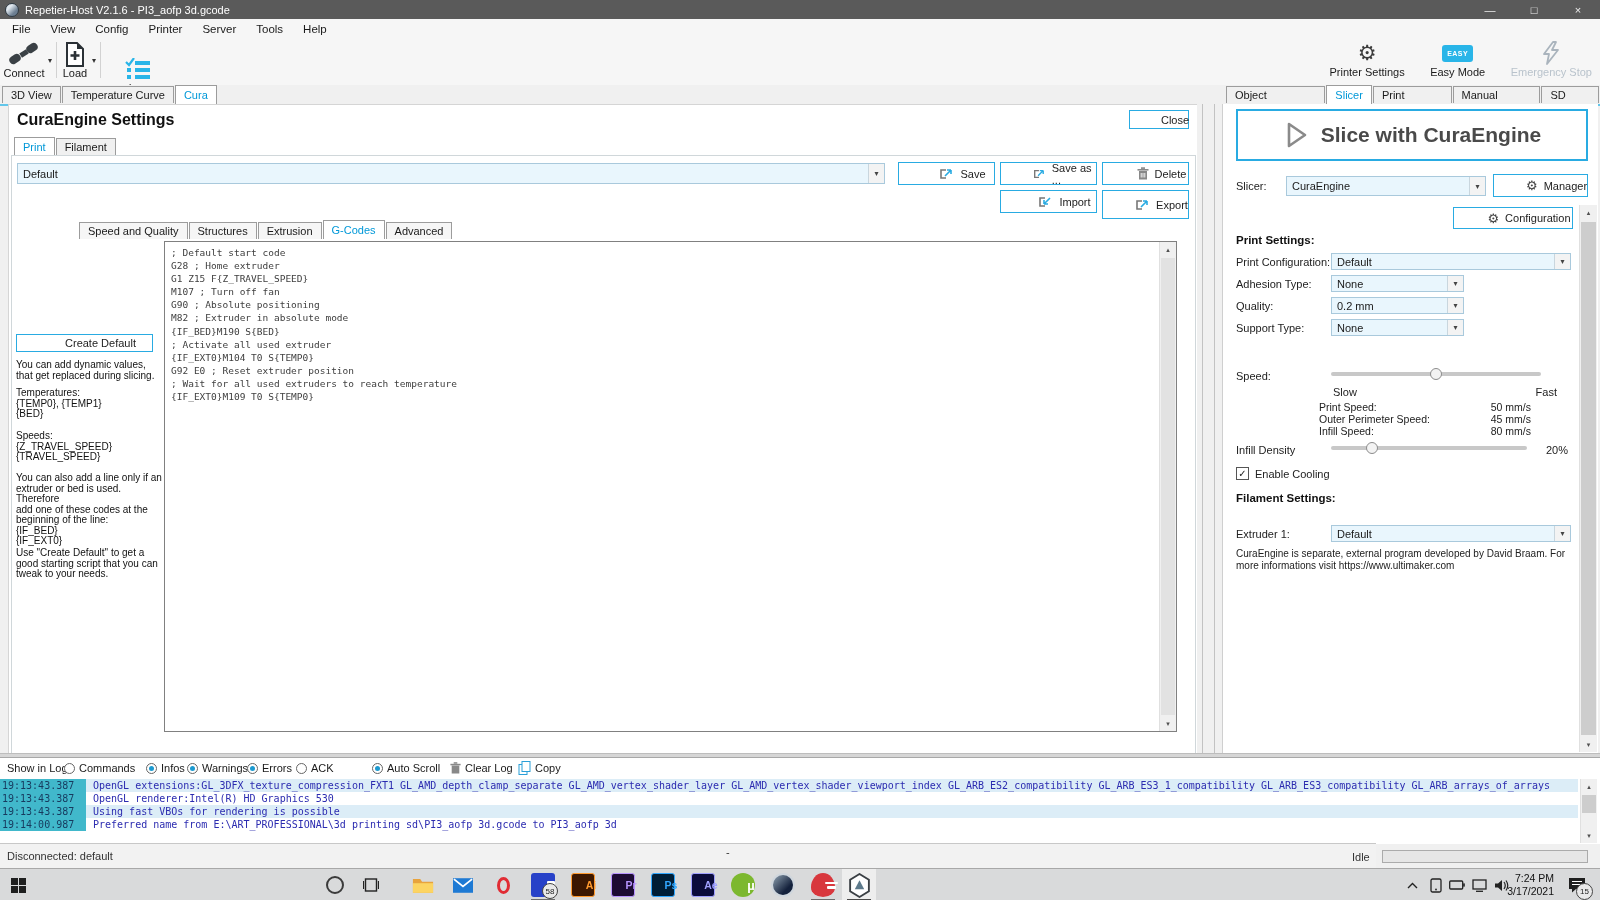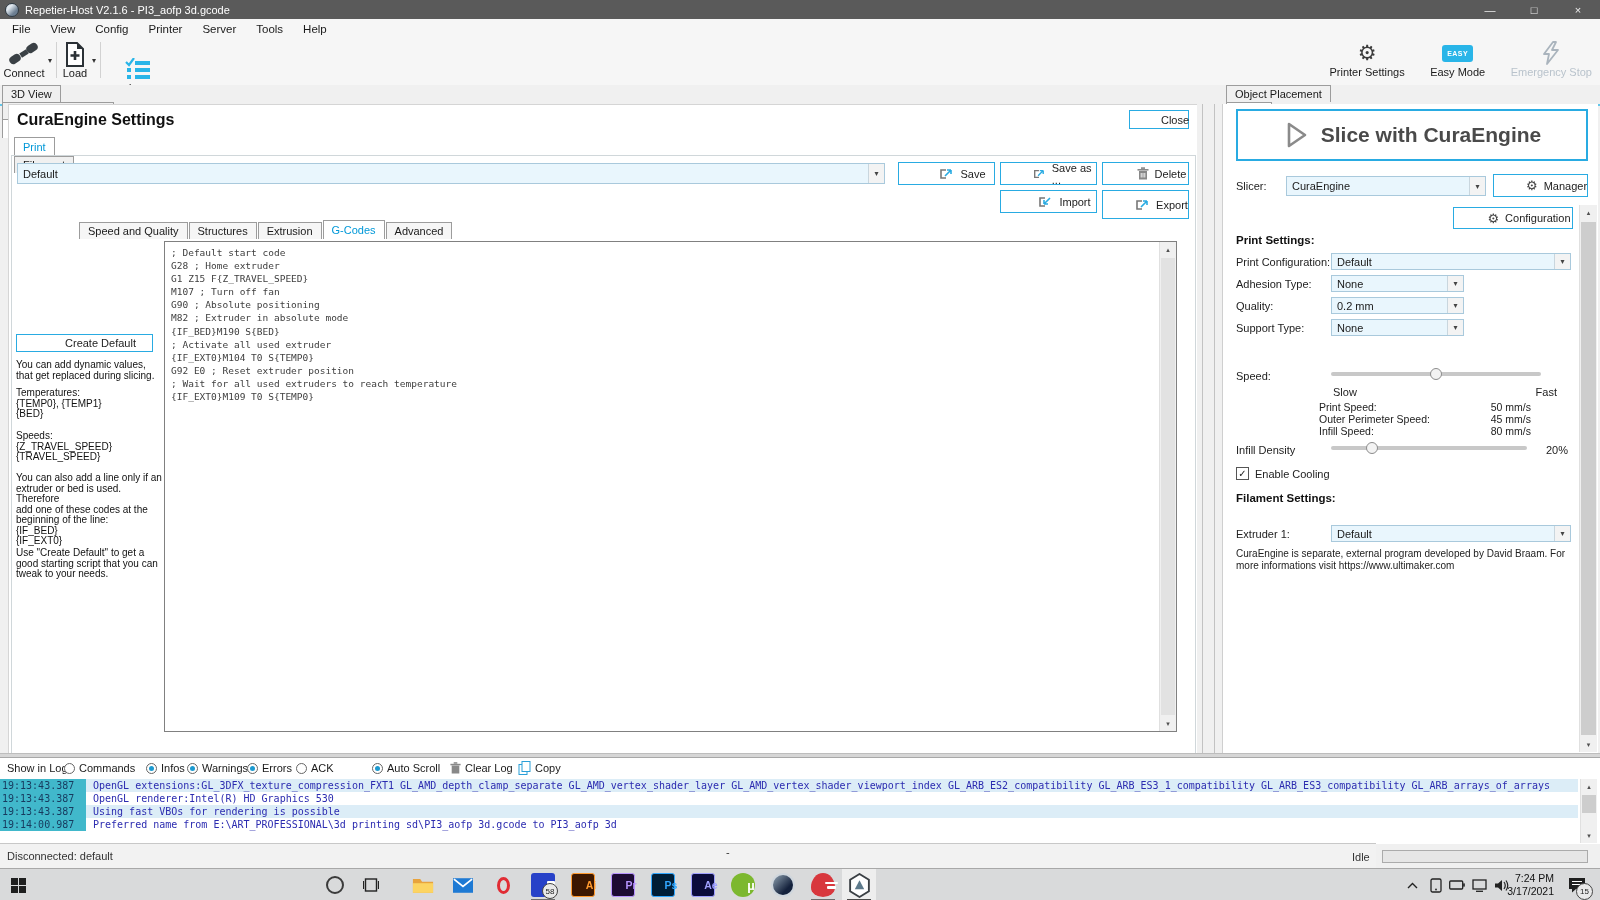--- a/index.html
+++ b/index.html
@@ -25,21 +25,21 @@
   .tsep{position:absolute;top:4px;width:1px;height:36px;background:#d2d2d2;}
   .darrow{position:absolute;top:18px;font-size:8px;color:#333;}
   .tb-right{position:absolute;right:8px;top:2px;display:flex;gap:16px;}
   .tb-right .tool{position:static;min-width:74px;}
   .easybadge{display:inline-block;background:#29b5e8;color:#fff;font-weight:bold;
     font-size:7px;padding:5px 5px;border-radius:3px;letter-spacing:.5px;}
   .gear{font-size:21px;color:#3c3c3c;line-height:22px;}
   .disabled-label{color:#b9c3cc;}
   
   .tabrow{left:0;top:85px;width:1600px;height:19px;background:#f0f0f0;border-bottom:2px solid #62c6ea;}
-  .tabs{position:absolute;top:0;display:flex;align-items:flex-start;height:19px;flex-direction:column;}
+  .tabs{position:absolute;top:0;display:flex;align-items:center;height:19px;}
   .tab{height:16px;line-height:16px;padding:0 8px;border:1px solid #9c9c9c;border-bottom:none;
     background:#f0f0f0;font-size:11px;margin-right:1px;color:#1a1a1a;}
   .tab.active{background:#fff;color:#0098d8;height:18px;line-height:18px;}
   
   .lpanel{left:8px;top:104px;width:1189px;height:649px;background:#fff;border:1px solid #d5d5d5;}
   .vsplit{left:1197px;top:104px;width:25px;height:649px;background:#f0f0f0;}
   .vsplit .l1{position:absolute;left:5px;top:0;width:1px;height:100%;background:#c2c2c2;}
   .vsplit .l2{position:absolute;left:17px;top:0;width:1px;height:100%;background:#c2c2c2;}
   .rpanel{left:1222px;top:104px;width:375px;height:649px;background:#fff;border-left:1px solid #cfcfcf;}
   h1.curatitle{position:absolute;left:8px;top:6px;margin:0;font-size:16px;font-weight:bold;color:#111;}

